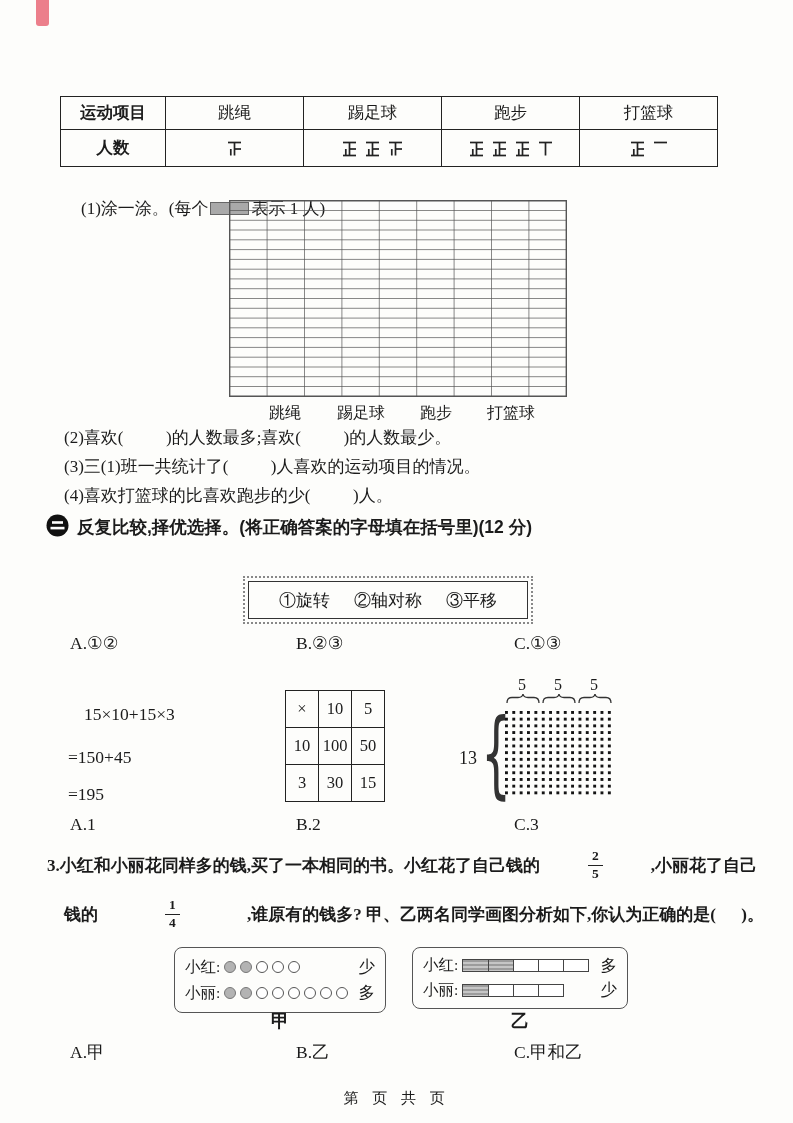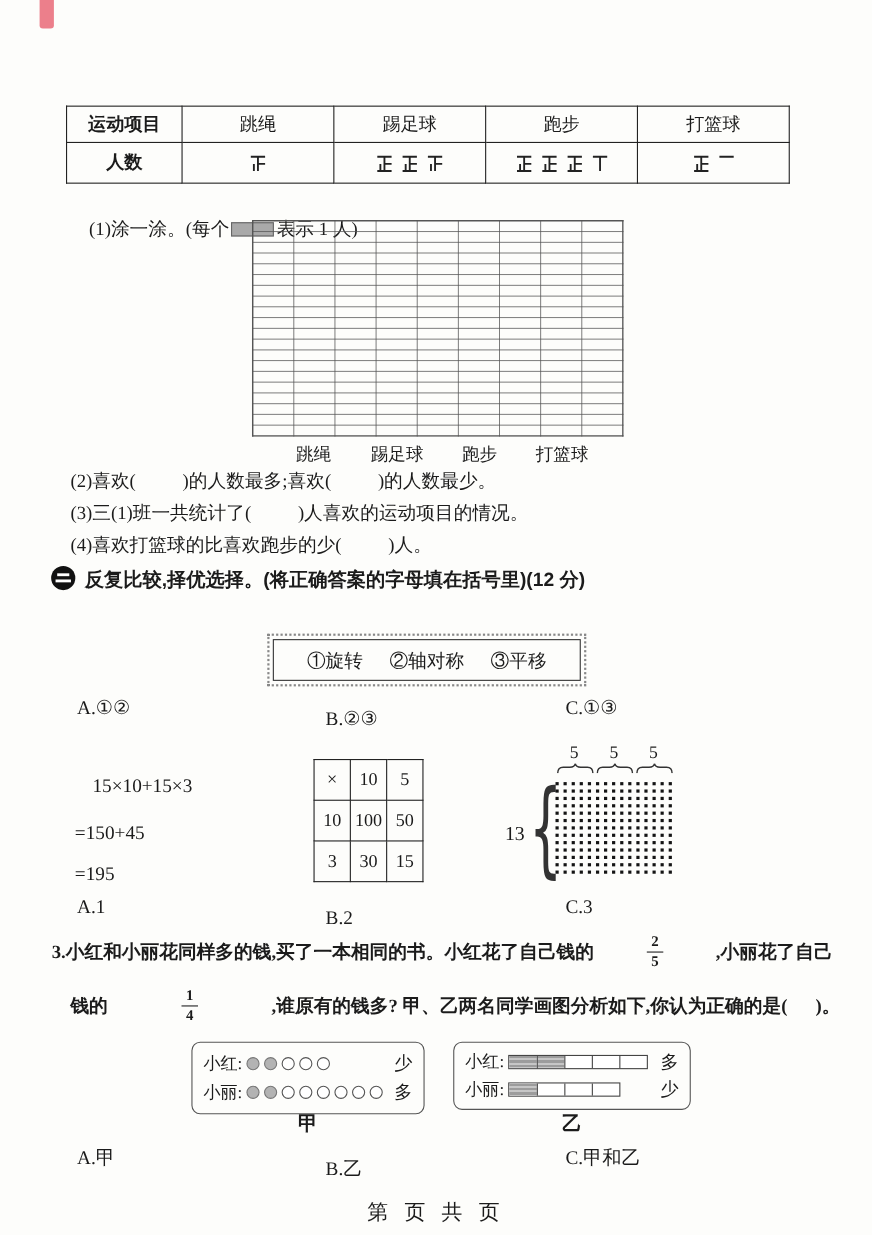--- a/index.html
+++ b/index.html
@@ -29,21 +29,21 @@
   .sectitle{font-family:"Liberation Sans","DejaVu Sans",sans-serif;font-weight:700;font-size:17.5px;}
 
   
   .q1box{left:248px;top:581px;width:278px;height:36px;border:1.5px solid #333;
          outline:2.5px dotted #888;outline-offset:3px;
          display:flex;justify-content:center;align-items:center;gap:24px;font-size:17px;}
 
   
   .opt{position:absolute;font-size:17.5px;white-space:pre;}
   .row1{top:633px;} .row2{top:814px;} .row3{top:1040px;}
-  .oa{left:70px;} .ob{left:296px;margin-top:10px;} .oc{left:514px;}
+  .oa{left:70px;} .ob{left:296px;} .oc{left:514px;}
 
   
   .ma{position:absolute;font-size:17.5px;white-space:pre;}
   .mul{border-collapse:collapse;}
   .mul td{border:1.4px solid #222;width:32px;height:36px;text-align:center;font-size:16.5px;padding:0;}
   .glab5{position:absolute;top:676px;transform:translateX(-50%);font-size:16px;}
   .brace{position:absolute;top:694px;}
   .brace path{fill:none;stroke:#333;stroke-width:1.3;}
   .lbrace{left:481px;top:706px;font-size:95px;line-height:95px;color:#333;
           transform:scaleX(.5);transform-origin:left top;font-family:"DejaVu Sans",sans-serif;}
@@ -66,21 +66,21 @@
   .circ{display:inline-block;width:12px;height:12px;border:1.3px solid #555;border-radius:50%;
         background:#fff;box-sizing:border-box;}
   .circ.fill{background:#b3b3b3;border-color:#777;}
   .tag{margin-left:auto;font-size:16.5px;}
   .bar{display:flex;height:11px;border:1.1px solid #444;box-sizing:content-box;background:#fff;}
   .seg{border-right:1px solid #444;}
   .seg:last-child{border-right:none;}
   .seg.sh{background:repeating-linear-gradient(180deg,#9c9c9c 0 2px,#c6c6c6 2px 4px);}
   .dlabel{position:absolute;top:1009px;transform:translateX(-50%);font-size:18px;font-weight:600;}
 
-  .footer{top:1089px;width:100%;text-align:center;font-size:19px;letter-spacing:5px;}
+  .footer{top:1089px;width:100%;text-align:center;font-size:15px;letter-spacing:5px;}
 </style>
 </head>
 <body>
 
 <div class="page">
 
   <div class="abs artifact"></div>
 
 
   <table class="stats abs" style="left:60px;top:96px;">

